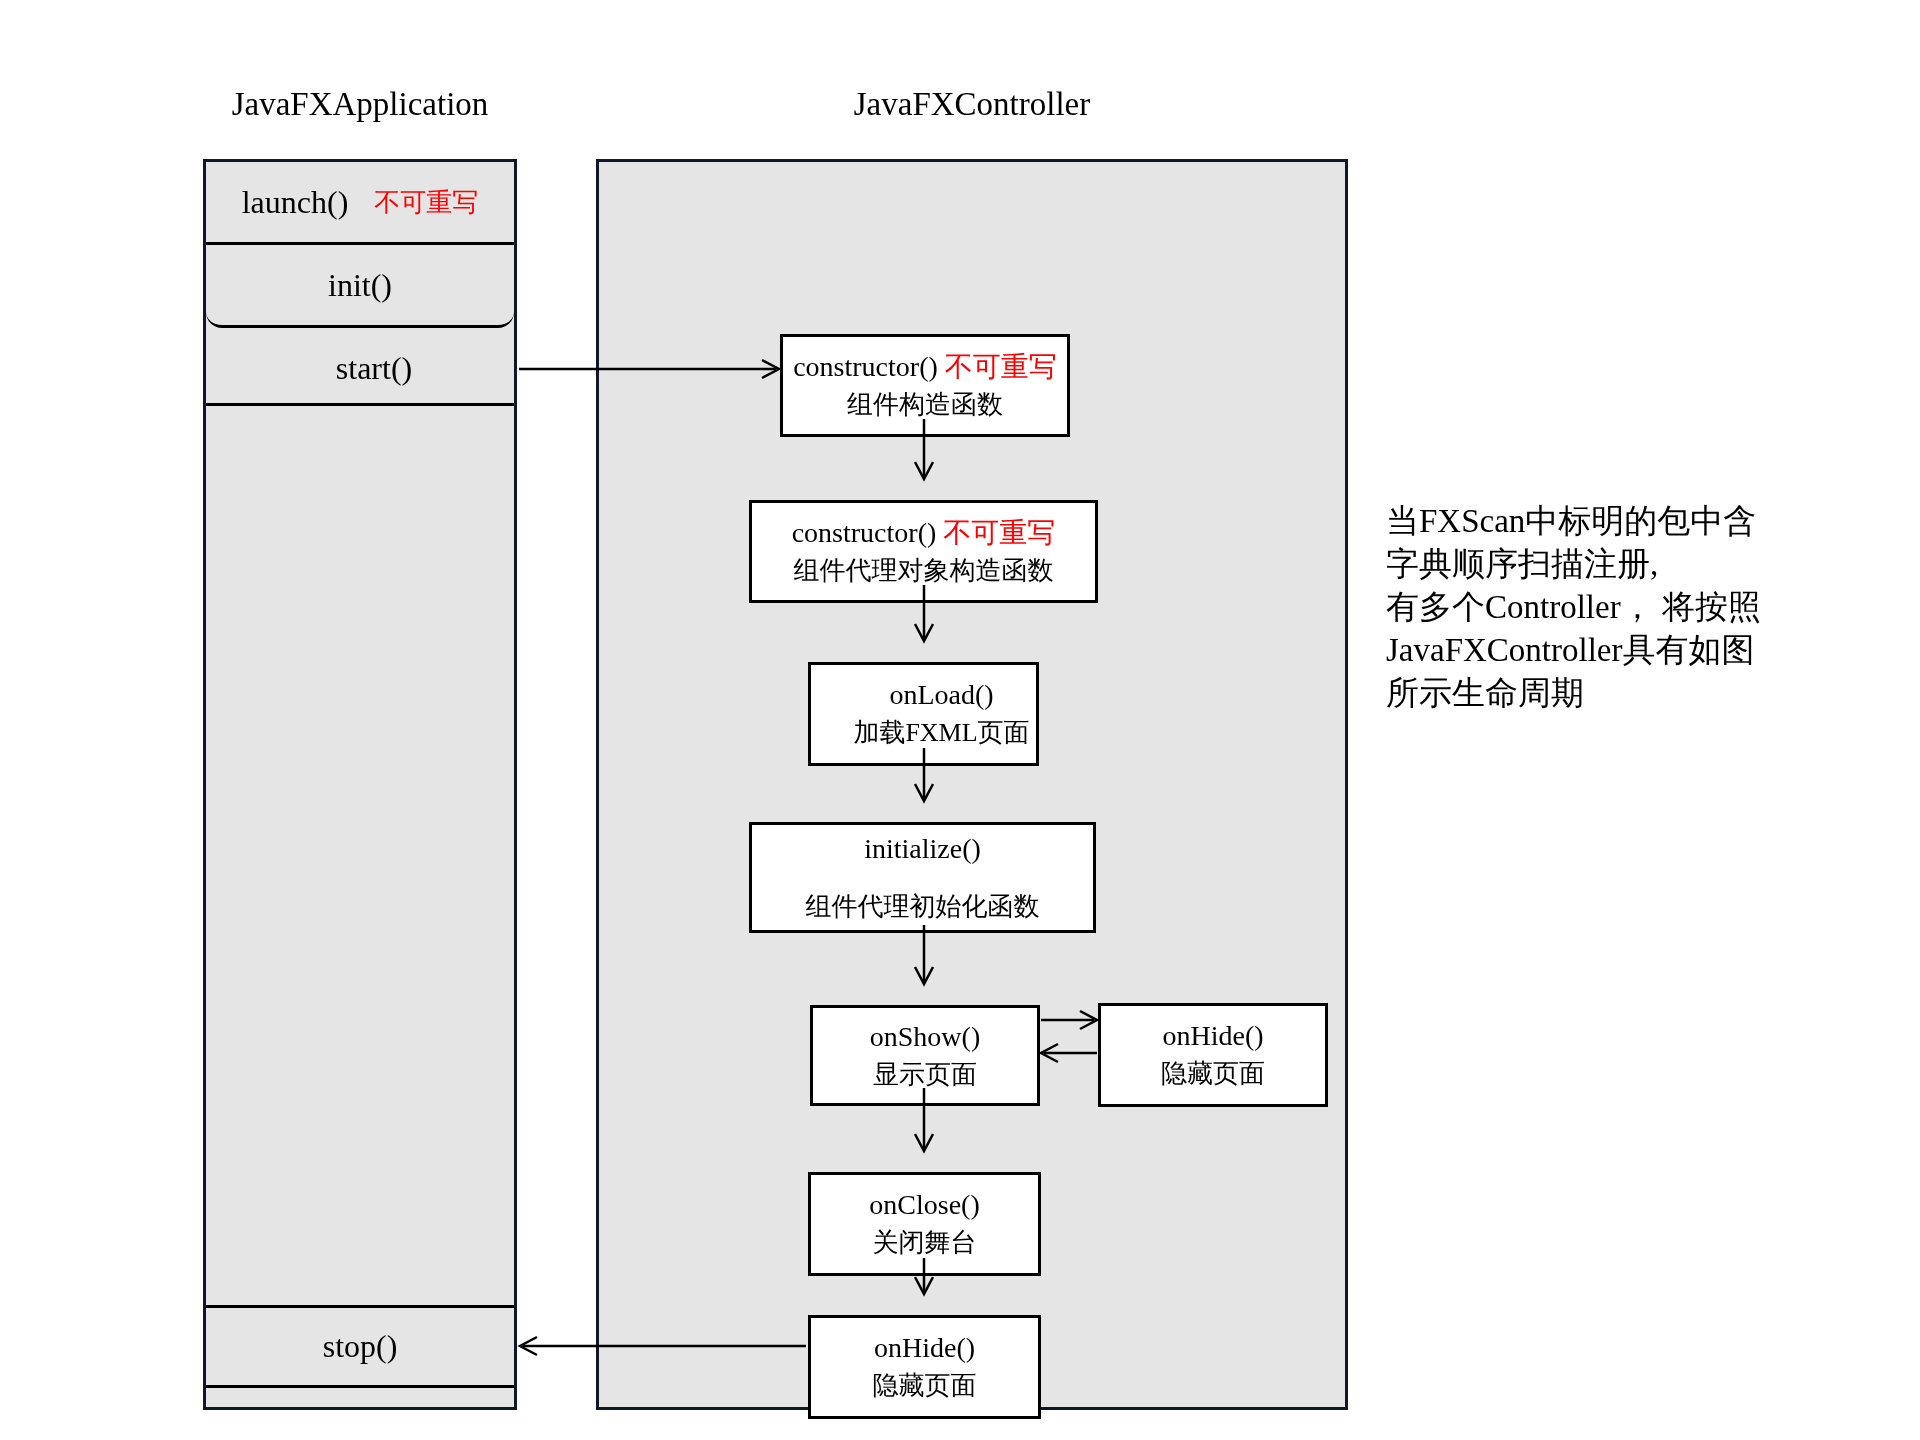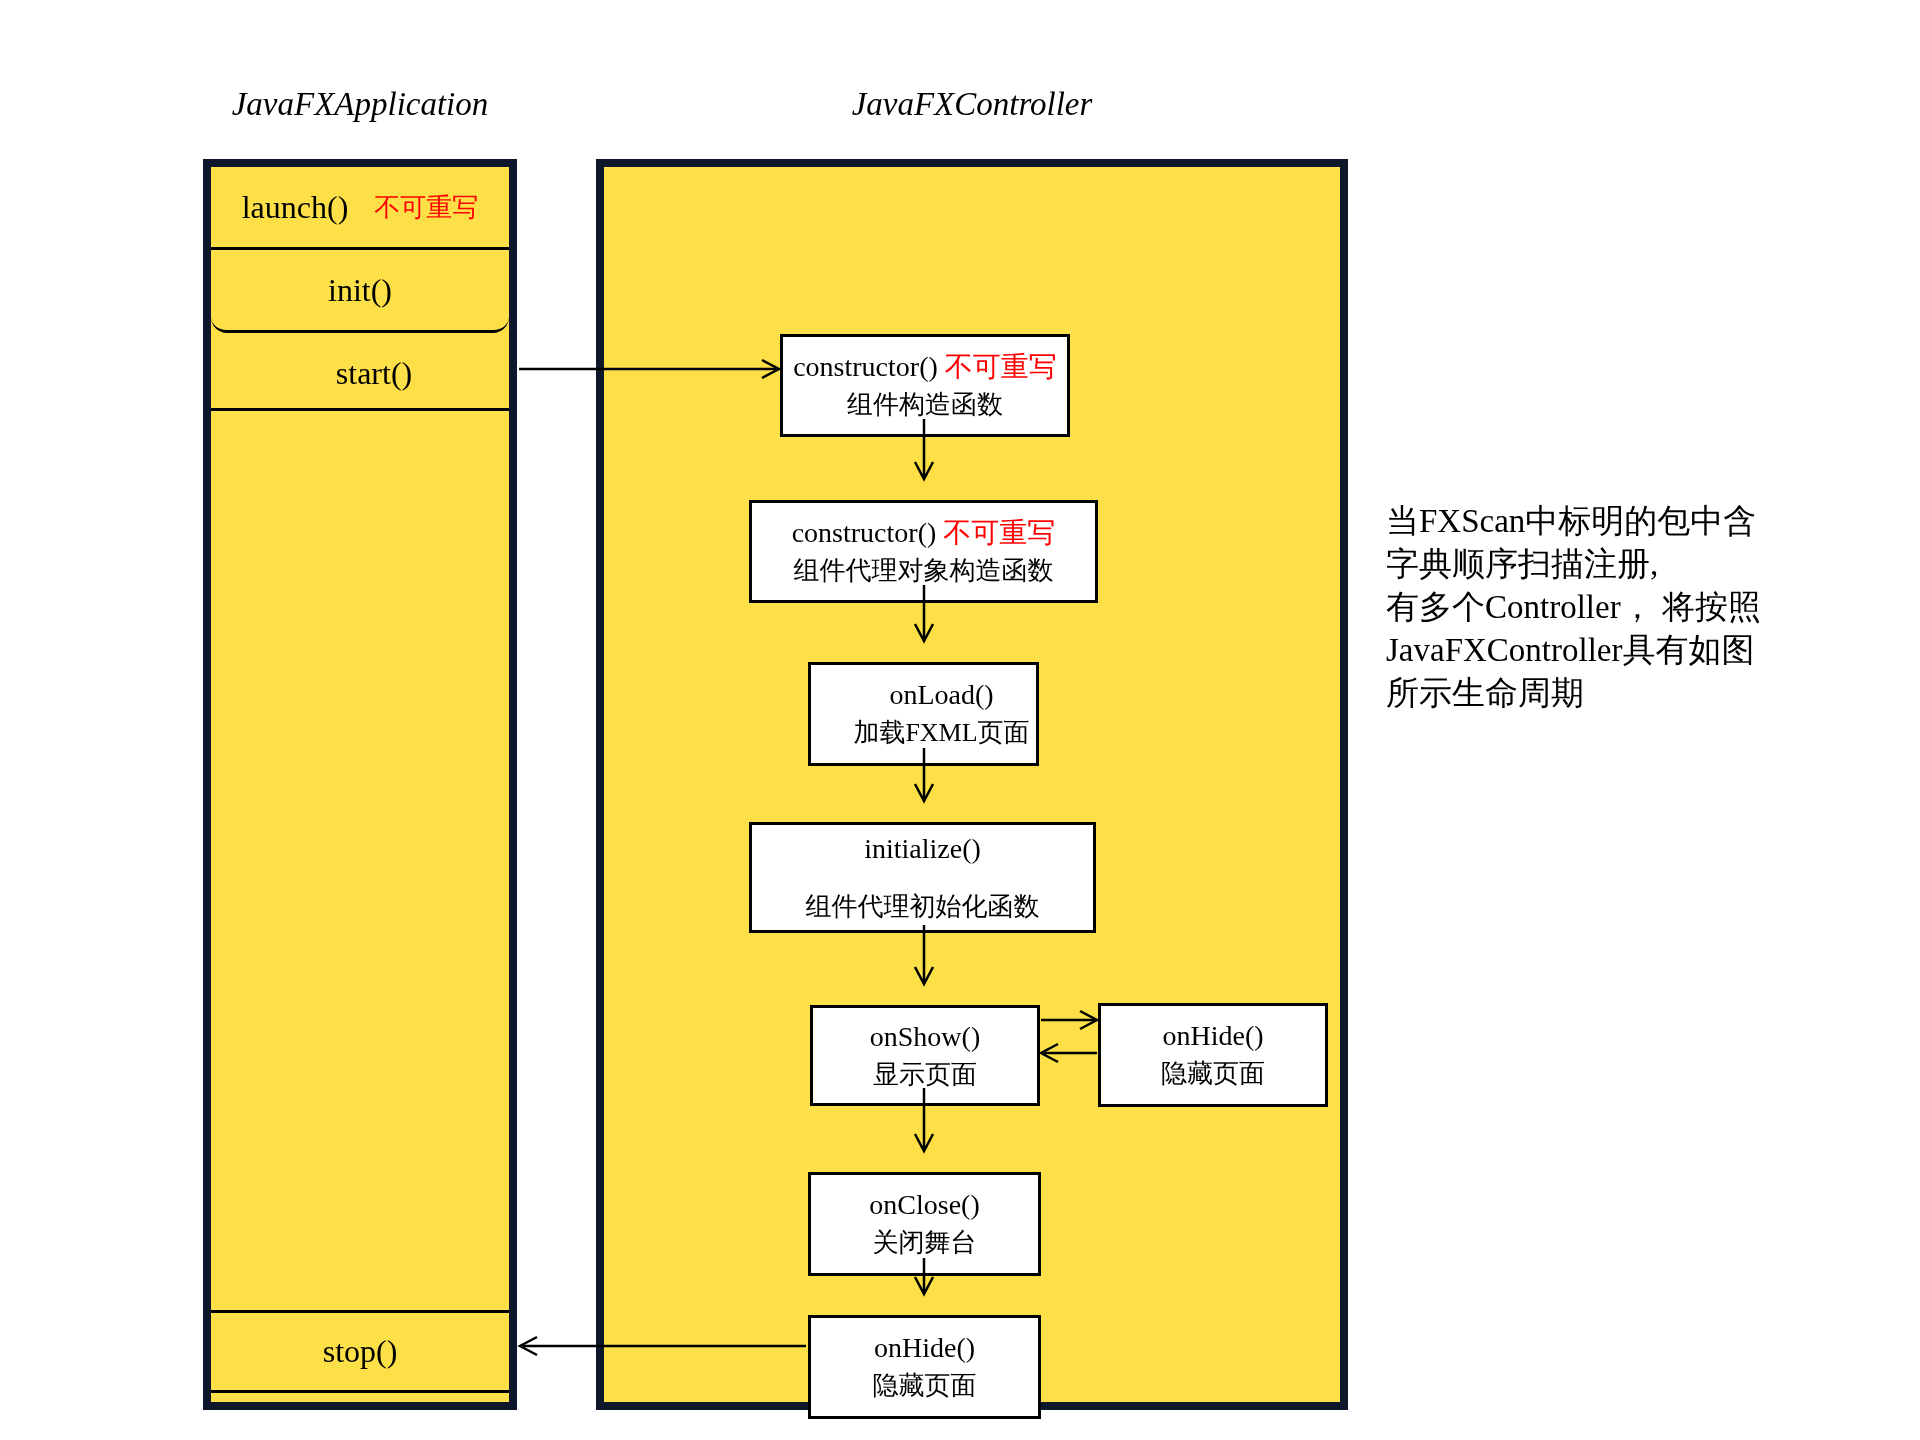--- a/index.html
+++ b/index.html
@@ -2,24 +2,24 @@
 <html><head>
 <meta charset="utf-8">
 <style>
   html,body{margin:0;padding:0;background:#ffffff;}
   #canvas{
     position:relative;width:1920px;height:1440px;background:#ffffff;overflow:hidden;
     font-family:"Liberation Serif","DejaVu Serif",serif;color:#000;
   }
   .title{
     position:absolute;top:84px;height:40px;line-height:40px;
-    font-size:33px;text-align:center;white-space:nowrap;font-style:italic;
+    font-size:33px;text-align:center;white-space:nowrap;
   }
   .classbox{
-    position:absolute;border:8px solid #0f172a;box-sizing:border-box;background:#fde047;text-align:center;
+    position:absolute;border:3px solid #0f172a;box-sizing:border-box;background:#e5e5e5;text-align:center;
   }
   .row{
     position:absolute;left:0;right:0;box-sizing:border-box;
     display:flex;align-items:center;justify-content:center;
     font-size:32px;white-space:nowrap;
   }
   .row .note{font-size:26px;color:#fe0000;margin-left:26px;}
   .lifebox{
     position:absolute;border:3px solid #000;box-sizing:border-box;background:#fff;
     display:flex;flex-direction:column;align-items:center;justify-content:center;

